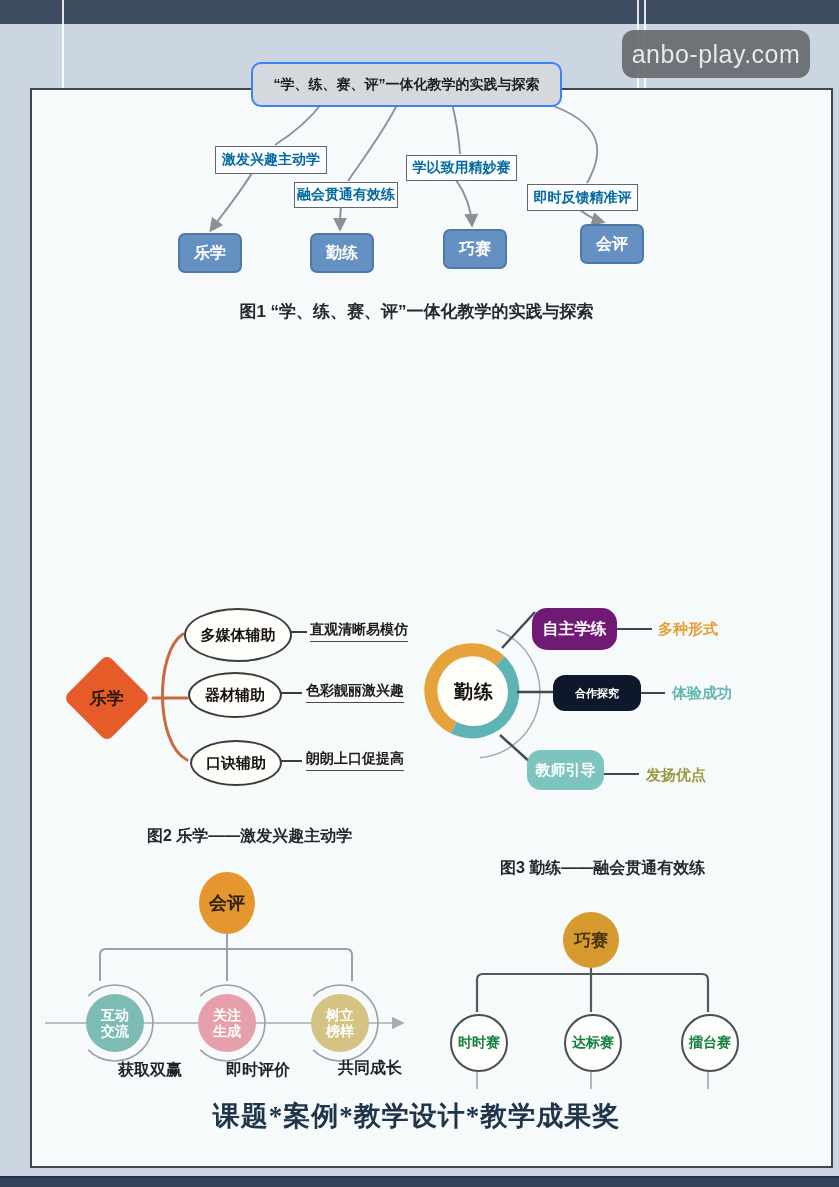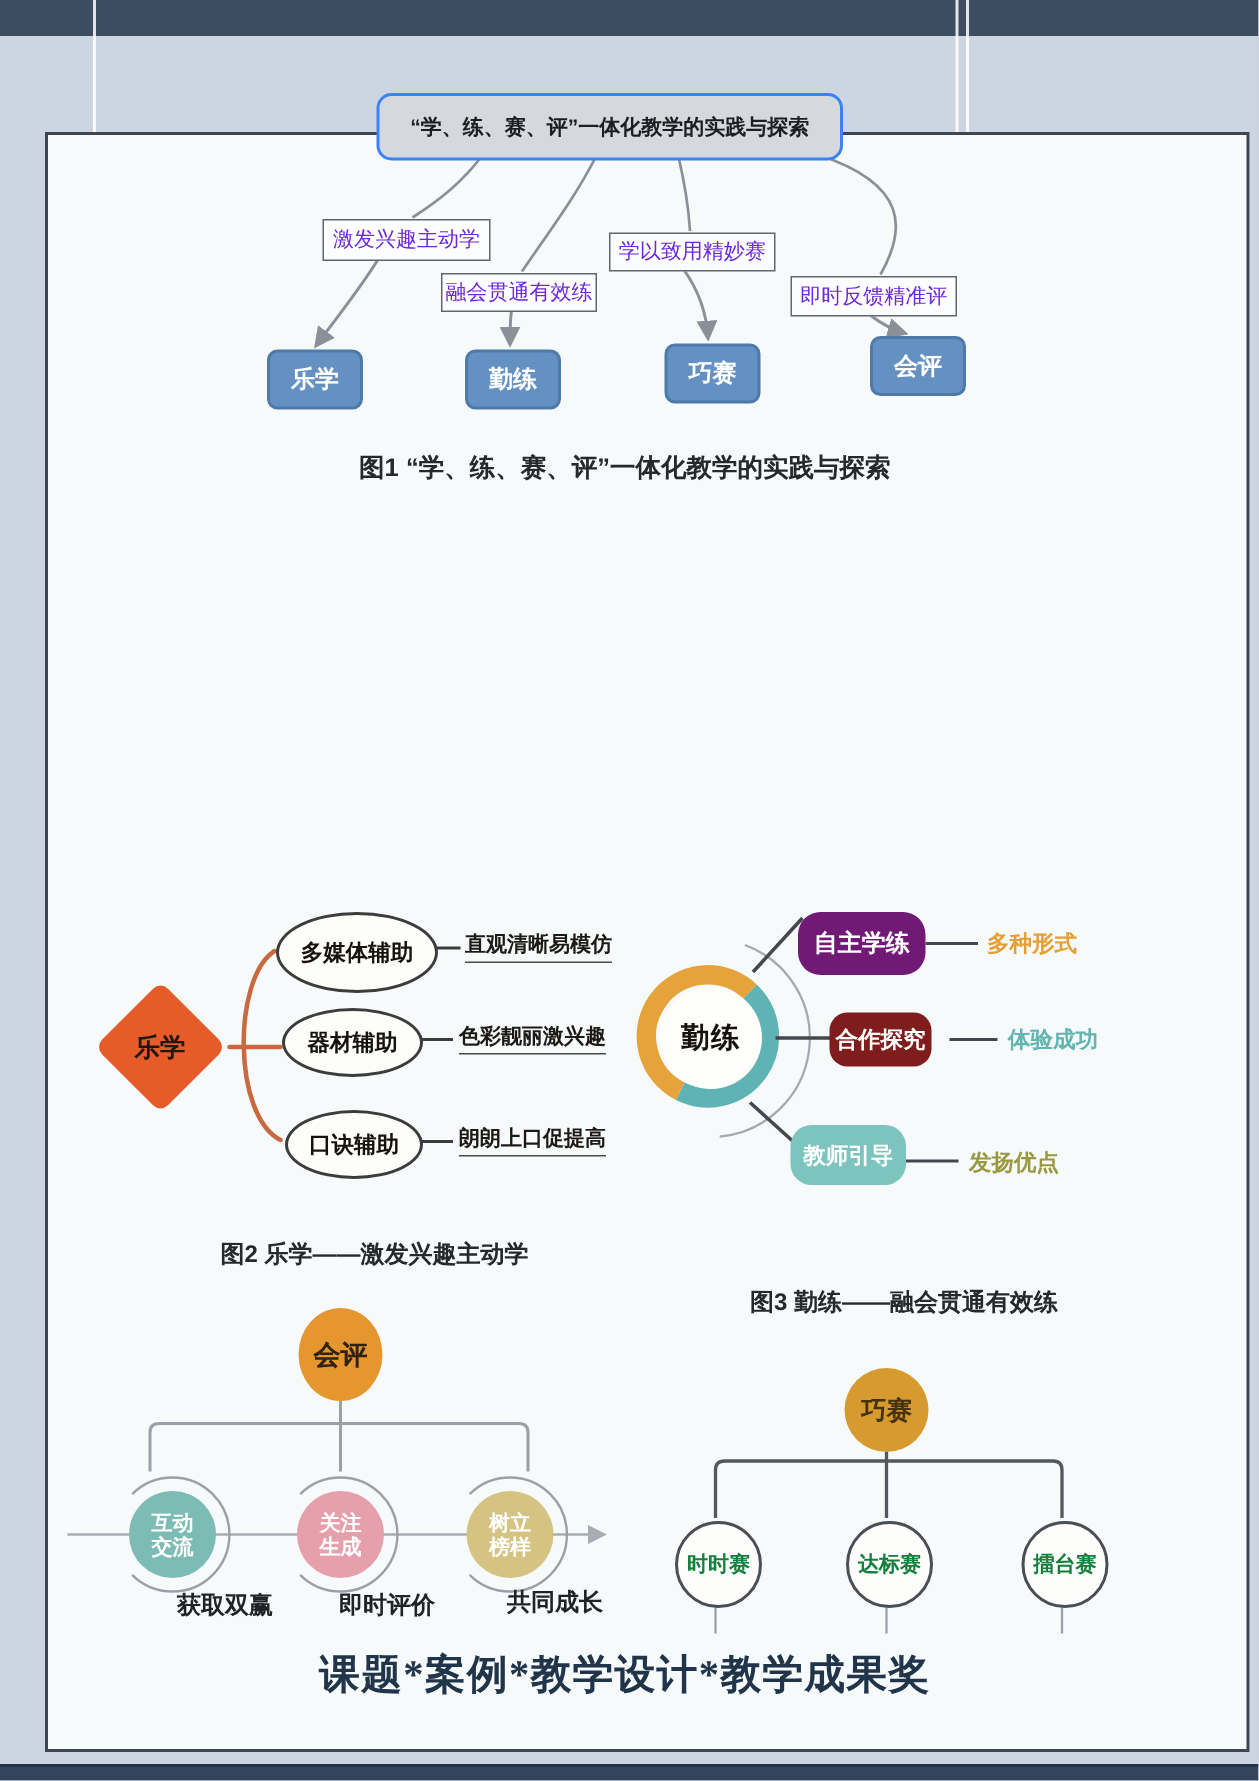--- a/index.html
+++ b/index.html
@@ -16,21 +16,21 @@
     background:#f7fafb;border:2px solid #3f4650;}
   .watermark{position:absolute;left:622px;top:30px;width:188px;height:48px;border-radius:12px;
     background:rgba(102,108,112,.93);display:flex;align-items:center;justify-content:center;}
   .watermark span{color:#e5e8ea;font-size:25px;letter-spacing:.5px;}
   .overlay{position:absolute;left:0;top:0;pointer-events:none;}
   
   .f1root{position:absolute;left:251px;top:62px;width:307px;height:41px;background:#d5d9de;
     border:2px solid #3b82f6;border-radius:10px;display:flex;align-items:center;justify-content:center;
     font-weight:bold;font-size:14px;color:#1c1e20;}
   .f1lbl{position:absolute;background:#fcfdfe;border:1.5px solid #61666d;display:flex;align-items:center;
-    justify-content:center;font-weight:normal;font-size:14px;color:#6d28d9;white-space:nowrap;}
+    justify-content:center;font-weight:bold;font-size:14px;color:#0369a1;white-space:nowrap;}
   .b1{left:215px;top:146px;width:110px;height:26px;}
   .b2{left:294px;top:182px;width:102px;height:24px;}
   .b3{left:406px;top:155px;width:109px;height:24px;}
   .b4{left:527px;top:184px;width:109px;height:25px;}
   .f1node{position:absolute;width:60px;height:36px;background:#6590c2;border:2px solid #4d7aa8;
     border-radius:7px;display:flex;align-items:center;justify-content:center;color:#fff;
     font-weight:bold;font-size:16px;}
   .n1{left:178px;top:233px;} .n2{left:310px;top:233px;} .n3{left:443px;top:229px;} .n4{left:580px;top:224px;}
   .caption{position:absolute;font-weight:bold;color:#26292c;white-space:nowrap;}
   .cap1{left:0;right:6px;top:300px;text-align:center;font-size:17px;}
@@ -53,21 +53,21 @@
   .f2a{position:absolute;font-weight:bold;font-size:14px;color:#1d1a16;border-bottom:1.5px solid #4a4a4a;
     padding-bottom:2px;white-space:nowrap;}
   .a1{left:310px;top:621px;} .a2{left:306px;top:682px;} .a3{left:306px;top:750px;}
   
   .f3center{position:absolute;left:440px;top:658px;width:68px;height:68px;border-radius:50%;
     background:#fefefb;display:flex;align-items:center;justify-content:center;font-weight:bold;
     font-size:19px;color:#17120d;letter-spacing:1px;}
   .f3b{position:absolute;display:flex;align-items:center;justify-content:center;color:#fff;
     font-weight:bold;white-space:nowrap;}
   .f3b1{left:532px;top:608px;width:85px;height:42px;background:#701a75;border-radius:15px;font-size:16px;}
-  .f3b2{left:553px;top:675px;width:68px;height:36px;background:#7f1d1d;border-radius:12px;font-size:15px;}
+  .f3b2{left:553px;top:675px;width:88px;height:36px;background:#0f172a;border-radius:12px;font-size:11px;}
   .f3b3{left:527px;top:750px;width:77px;height:40px;background:#7cc4bd;border-radius:14px;font-size:15px;}
   .f3a{position:absolute;font-weight:bold;font-size:15px;white-space:nowrap;}
   .f3a1{left:658px;top:620px;color:#e59f35;}
   .f3a2{left:672px;top:684px;color:#62b5b0;}
   .f3a3{left:646px;top:766px;color:#99993f;}
   
   .f4center{position:absolute;left:199px;top:872px;width:56px;height:62px;border-radius:50%;
     background:#e6962f;display:flex;align-items:center;justify-content:center;font-weight:bold;
     font-size:18px;color:#2e2210;}
   .f4c{position:absolute;width:58px;height:58px;border-radius:50%;display:flex;align-items:center;
@@ -95,20 +95,23 @@
 
 <div class="canvas">
 
   <div class="topbar"></div>
   <div class="vline v1"></div>
   <div class="vline v2a"></div>
   <div class="vline v2b"></div>
   <div class="page"></div>
   <div class="bottombar"></div>
 
+  <div class="watermark">
+    <span>anbo-play.com</span>
+  </div>
 
   <svg class="overlay" width="839" height="1187" viewBox="0 0 839 1187">
     <defs>
       <marker id="arrGray" viewBox="0 0 10 10" refX="8" refY="5" markerWidth="7" markerHeight="7" orient="auto-start-reverse">
         <path d="M0 0 L10 5 L0 10 z" fill="#8a9097"></path>
       </marker>
       <marker id="arrLight" viewBox="0 0 10 10" refX="8" refY="5" markerWidth="8" markerHeight="8" orient="auto-start-reverse">
         <path d="M0 0 L10 5 L0 10 z" fill="#a8adb3"></path>
       </marker>
     </defs>

